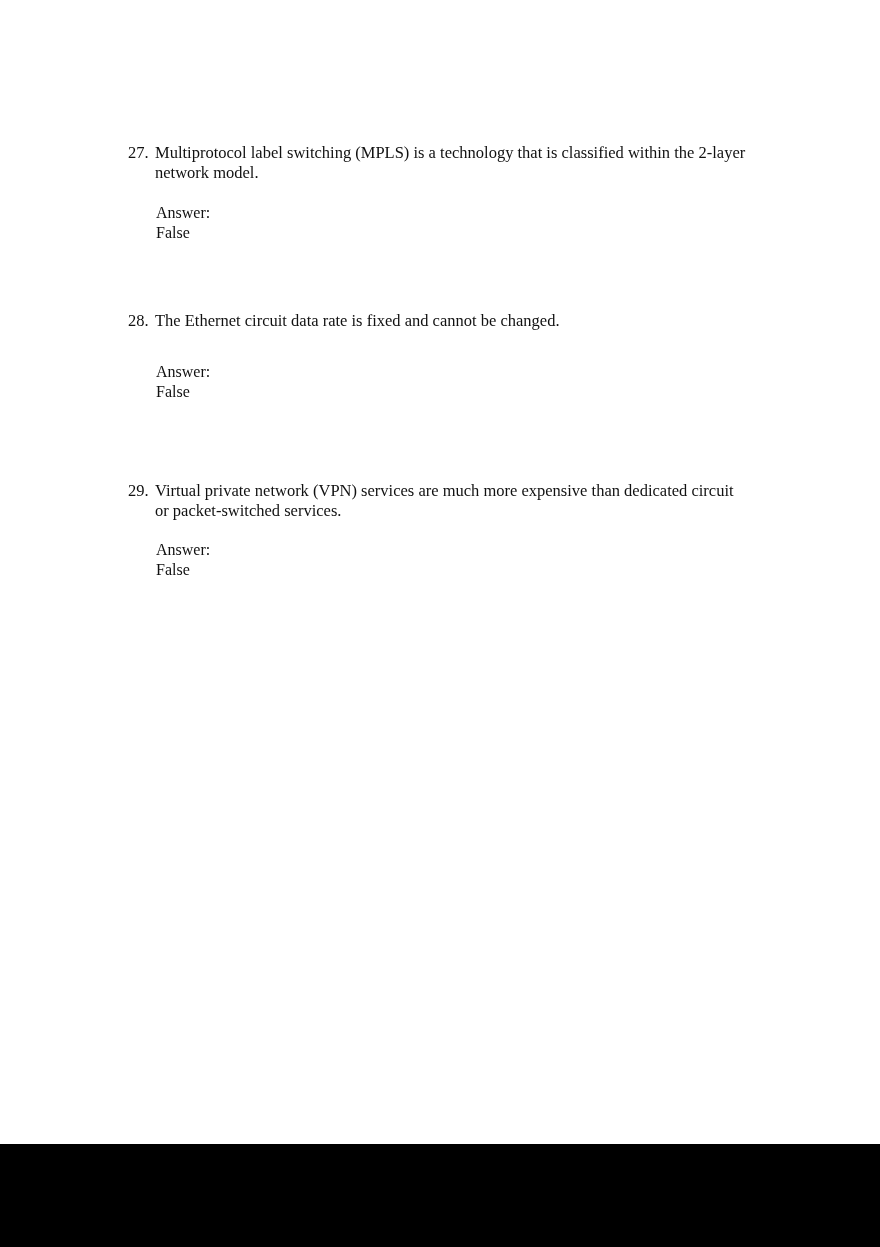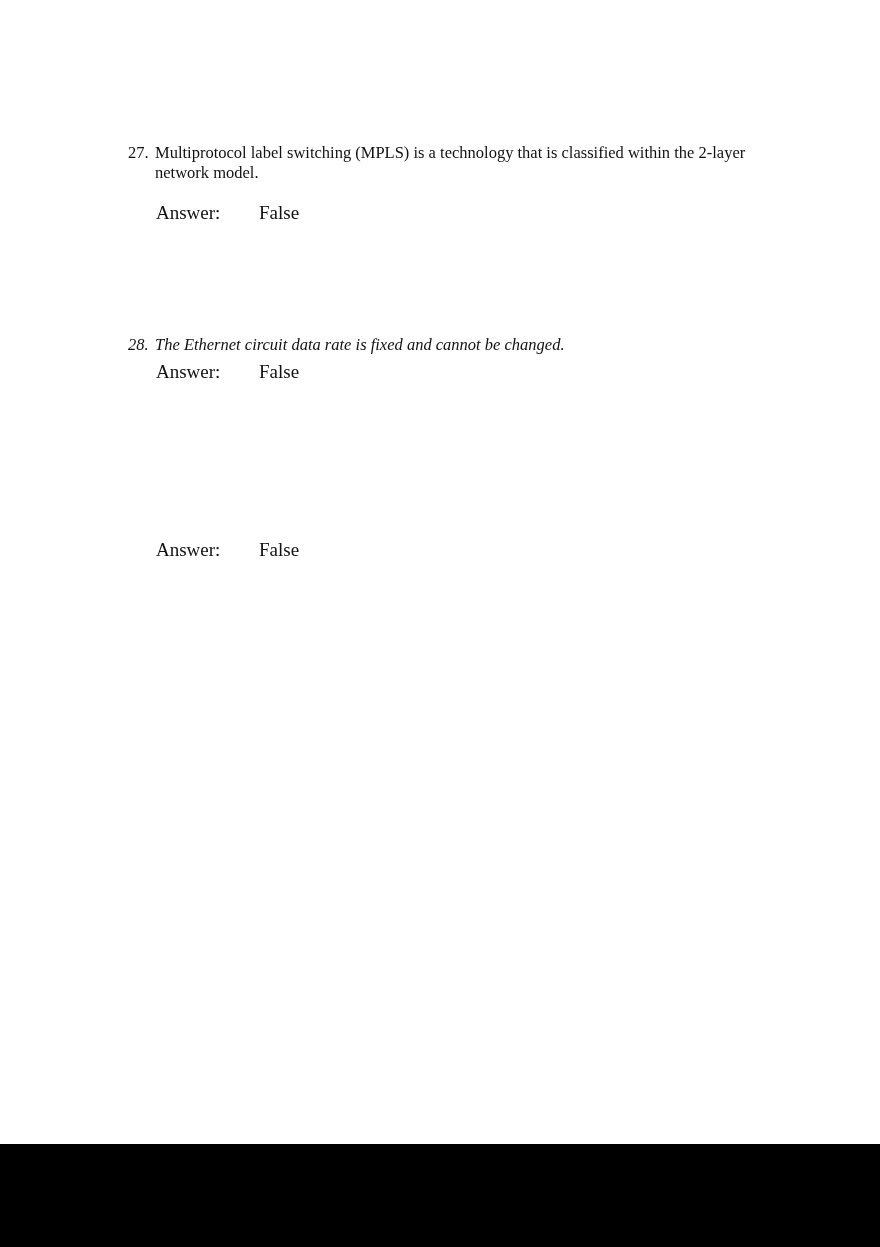--- a/index.html
+++ b/index.html
@@ -5,51 +5,57 @@
     html, body { margin: 0; padding: 0; }
     body {
       width: 880px; height: 1247px; background: #ffffff; position: relative; overflow: hidden;
       font-family: "Liberation Serif", serif; color: #111111;
     }
     .page { position: absolute; left: 0; top: 0; width: 880px; height: 1144px; background: #ffffff; }
     .question { position: absolute; left: 128px; width: 620px; font-size: 16.5px; line-height: 20px; }
     .q-line { display: flex; justify-content: space-between; }
     .q-num { width: 27px; flex: none; }
     .q-text { flex: 1; }
-    .answer { position: absolute; left: 156px; font-size: 19px; line-height: 20px; display: flex; }
+    .answer { position: absolute; left: 156px; font-size: 16px; line-height: 20px; display: flex; flex-direction: column; }
     .answer-label { width: 103px; }
     .black-bar { position: absolute; left: 0; top: 1144px; width: 880px; height: 103px; background: #000000; }
   </style>
 </head>
 <body>
 
 <div class="page">
 
   <div class="question" style="top:143px;">
     <div class="q-line">
       <span class="q-num">27.</span>
       <span class="q-text">Multiprotocol label switching (MPLS) is a technology that is classified within the 2-layer network model.</span>
     </div>
   </div>
   <div class="answer" style="top:203px;">
     <span class="answer-label">Answer:</span>
     <span>False</span>
   </div>
 
-  <div class="question" style="top:335px;font-style:italic;">
+  <div class="question" style="top:311px;">
     <div class="q-line">
       <span class="q-num">28.</span>
       <span class="q-text">The Ethernet circuit data rate is fixed and cannot be changed.</span>
     </div>
   </div>
   <div class="answer" style="top:362px;">
     <span class="answer-label">Answer:</span>
     <span>False</span>
   </div>
 
+  <div class="question" style="top:481px;">
+    <div class="q-line">
+      <span class="q-num">29.</span>
+      <span class="q-text">Virtual private network (VPN) services are much more expensive than dedicated circuit or packet-switched services.</span>
+    </div>
+  </div>
   <div class="answer" style="top:540px;">
     <span class="answer-label">Answer:</span>
     <span>False</span>
   </div>
 
 </div>
 
 <div class="black-bar"></div>
 
 </body></html>

